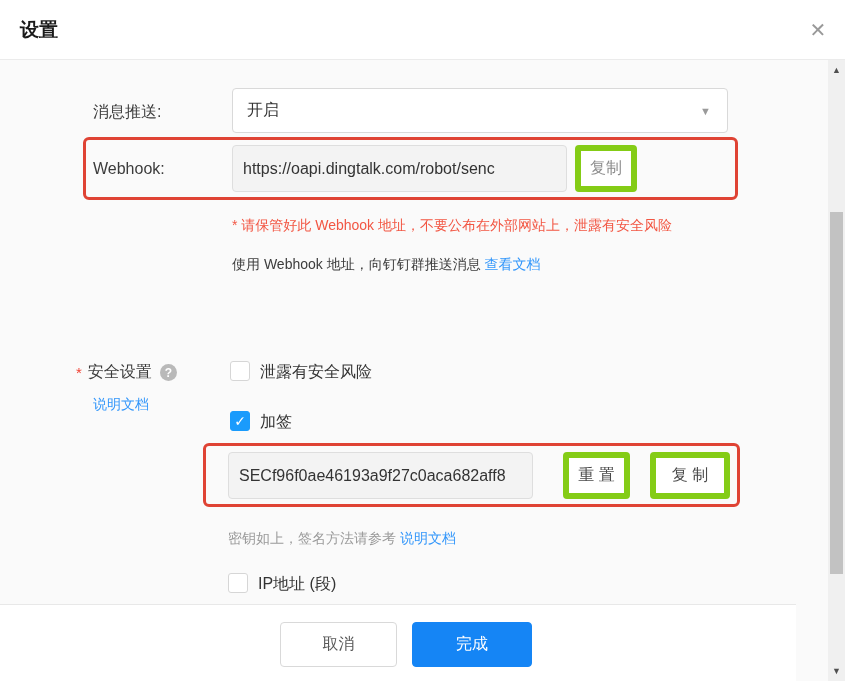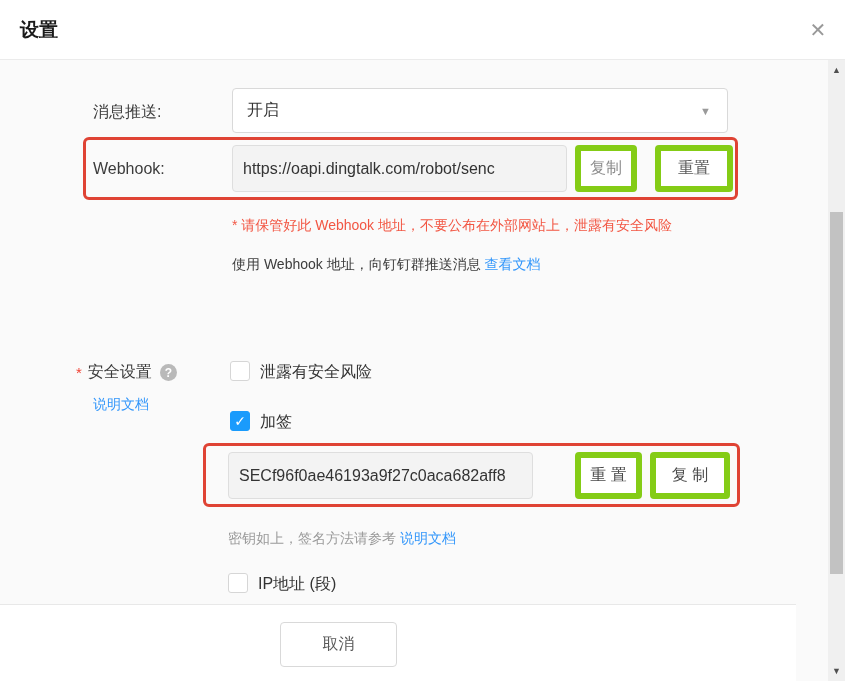--- a/index.html
+++ b/index.html
@@ -24,21 +24,21 @@
 
   .ro-input { position:absolute; height:47px; background:#f3f3f3; border:1px solid #dedede; border-radius:4px;
               font-size:16px; color:#333; padding:0 10px; white-space:nowrap; overflow:hidden; font-family:"Liberation Sans","DejaVu Sans",sans-serif; }
   .in1 { left:232px; top:145px; width:335px; }
   .in2 { left:228px; top:452px; width:305px; }
 
   .btn { position:absolute; height:47px; background:#fff; border:6px solid #84cc16; border-radius:4px;
          display:flex; align-items:center; justify-content:center; font-size:16px; cursor:pointer; }
   .b-copy1 { left:575px; top:145px; width:62px;  color:#8c8c8c; }
   .b-reset1{ left:655px; top:145px; width:78px;  color:#595959; }
-  .b-reset2{ left:563px; top:452px; width:67px;  color:#4a4a4a;margin-left:12px; }
+  .b-reset2{ left:563px; top:452px; width:67px;  color:#4a4a4a; }
   .b-copy2 { left:650px; top:452px; width:80px;  color:#4a4a4a; }
 
   .warn { position:absolute; left:232px; top:217px; font-size:14px; color:#f25643; white-space:nowrap; }
   .usage{ position:absolute; left:232px; top:256px; font-size:14px; color:#3c3c3c; white-space:nowrap; }
   .link { color:#3296fa; cursor:pointer; text-decoration:none; }
 
   .sec-row { position:absolute; left:76px; top:362px; font-size:16px; color:#3c3c3c; display:flex; align-items:center; gap:4px; }
   .req { color:#f04134; font-size:15px; margin-right:2px; }
   .help { display:inline-flex; width:17px; height:17px; border-radius:50%; background:#b9b9b9; color:#fff; font-size:12px;
           align-items:center; justify-content:center; margin-left:4px; cursor:pointer; font-weight:bold; }
@@ -84,21 +84,20 @@
   <div class="lbl" style="left:93px; top:102px;text-align:right;">消息推送:</div>
   <div class="selectbox">
     <span>开启</span>
     <span class="chev">▼</span>
   </div>
 
   <div class="redbox rb1"></div>
   <div class="lbl" style="left:93px; top:160px;">Webhook:</div>
   <input class="ro-input in1" readonly="" value="https://oapi.dingtalk.com/robot/senc" style="">
   <div class="btn b-copy1">复制</div>
-  <div class="btn b-reset1">重置</div>
 
   <div class="warn">* 请保管好此 Webhook 地址，不要公布在外部网站上，泄露有安全风险</div>
   <div class="usage">
     <span>使用 Webhook 地址，向钉钉群推送消息 </span><a class="link">查看文档</a>
   </div>
 
   <div class="sec-row">
     <span class="req">*</span>
     <span>安全设置</span>
     <span class="help">?</span>
@@ -122,20 +121,21 @@
 
   <div class="note">
     <span>密钥如上，签名方法请参考 </span><a class="link">说明文档</a>
   </div>
 
   <div class="cb cb3"></div>
   <div class="cb-lbl cl3">IP地址 (段)</div>
 
   <div class="ftr">
     <div class="f-btn f-cancel">取消</div>
+    <div class="f-btn f-done">完成</div>
   </div>
 
   <div class="sbar">
     <div class="s-arrow s-up">▲</div>
     <div class="s-thumb"></div>
     <div class="s-arrow s-down">▼</div>
   </div>
 
 </div>
 

